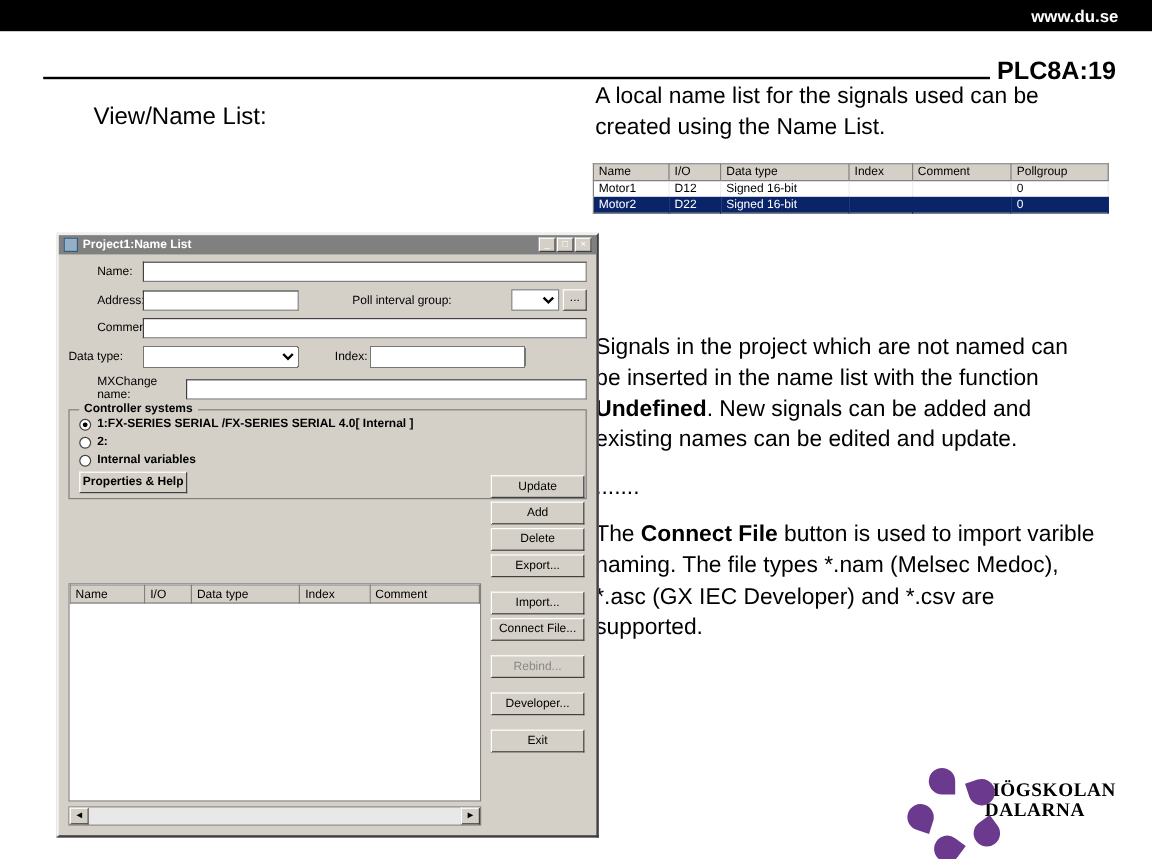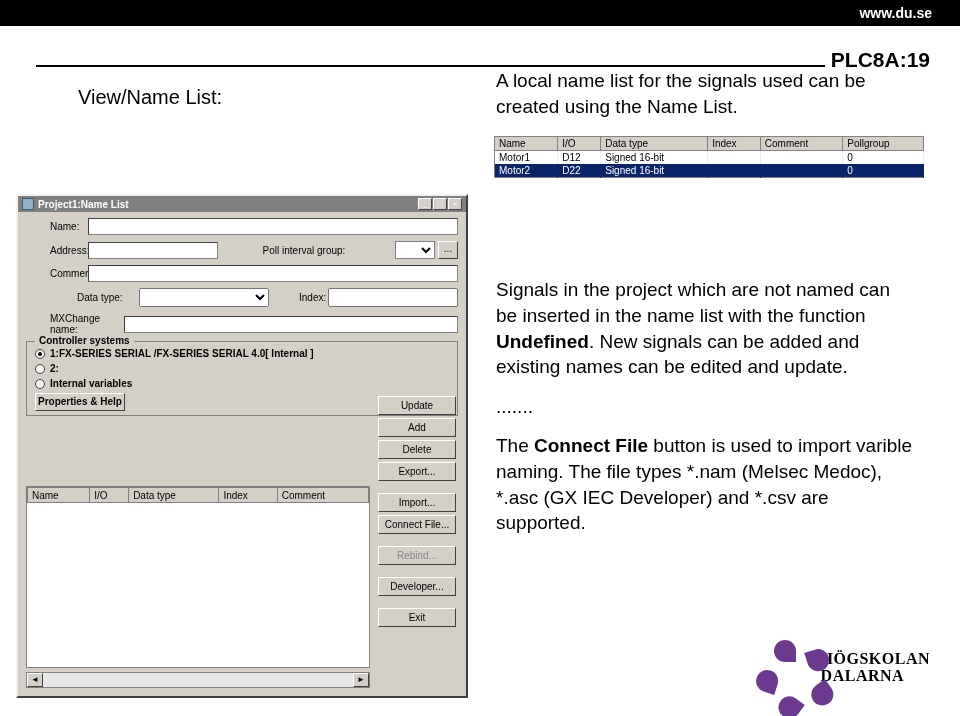--- a/index.html
+++ b/index.html
@@ -16,36 +16,36 @@
   .bold { font-weight: bold; }
 
   
   .table2 { position: absolute; left: 494px; top: 136px; width: 430px; font-size: 10px; border: 1px solid #808080; background: #fff; }
   .table2 th { background: #d4d0c8; border: 1px solid #808080; font-weight: normal; text-align: left; padding: 1px 4px; }
   .table2 td { border-right: 1px solid #eee; padding: 1px 4px; }
   .table2 tr.sel td { background: #0a246a; color: #fff; border-right: 1px solid #0a246a; }
   .table2 { border-collapse: collapse; }
 
   
-  .dlg { position: absolute; left: 16px; top: 194px; width: 452px; height: 504px; background: #d4d0c8; border: 2px solid #404040; border-top-color: #f0f0f0; border-left-color: #f0f0f0; font-size: 10px; color: #000; }
+  .dlg { position: absolute; left: 47px; top: 194px; width: 452px; height: 504px; background: #d4d0c8; border: 2px solid #404040; border-top-color: #f0f0f0; border-left-color: #f0f0f0; font-size: 10px; color: #000; }
   .dlg-titlebar { height: 16px; background: #808080; color: #fff; display: flex; align-items: center; padding: 0 4px; }
   .dlg-titlebar .ticon { width: 12px; height: 12px; background: #94b0c8; margin-right: 4px; border: 1px solid #3a5a7a; }
   .dlg-titlebar .ttext { flex: 1; font-size: 10px; font-weight: bold; }
   .dlg-titlebar .tbtns { display: flex; gap: 1px; }
   .dlg-titlebar .tbtn { width: 14px; height: 12px; background: #d4d0c8; border: 1px solid #404040; border-top-color: #fff; border-left-color: #fff; font-size: 8px; text-align: center; line-height: 10px; }
 
   .dlg-body { padding: 6px 8px; }
   .row { display: flex; align-items: center; margin-bottom: 6px; }
   .row label { width: 62px; font-size: 10px; padding-left: 24px; }
   .row input.txt { flex: 1; height: 17px; border: 1px solid #808080; border-top-color: #404040; border-left-color: #404040; background: #fff; font-size: 10px; padding: 0 3px; }
   .row select.sel { height: 18px; border: 1px solid #808080; background: #fff; font-size: 10px; }
   .row .lbl2 { width: 92px; font-size: 10px; text-align: right; padding-right: 5px; }
   .ellipsis-btn { width: 20px; height: 18px; margin-left: 3px; background: #d4d0c8; border: 1px solid #404040; border-top-color: #fff; border-left-color: #fff; text-align: center; line-height: 14px; font-size: 10px; }
 
-  .data-row { display: flex; align-items: center; margin-bottom: 6px; justify-content: flex-end; }
+  .data-row { display: flex; align-items: center; margin-bottom: 6px; }
   .data-row label { width: 62px; }
   .data-row .sel { width: 130px; }
   .data-row .lbl-index { margin-left: 30px; width: 29px; }
   .data-row .txt-index { width: 130px; }
 
   .mx-row label { width: 98px; }
 
   .groupbox { border: 1px solid #808080; margin-top: 4px; padding: 6px 8px 4px 8px; position: relative; font-weight: bold; }
   .groupbox .legend { position: absolute; top: -7px; left: 8px; background: #d4d0c8; padding: 0 4px; font-size: 10px; }
   .radio-row { display: flex; align-items: center; margin-bottom: 4px; font-size: 10px; }

